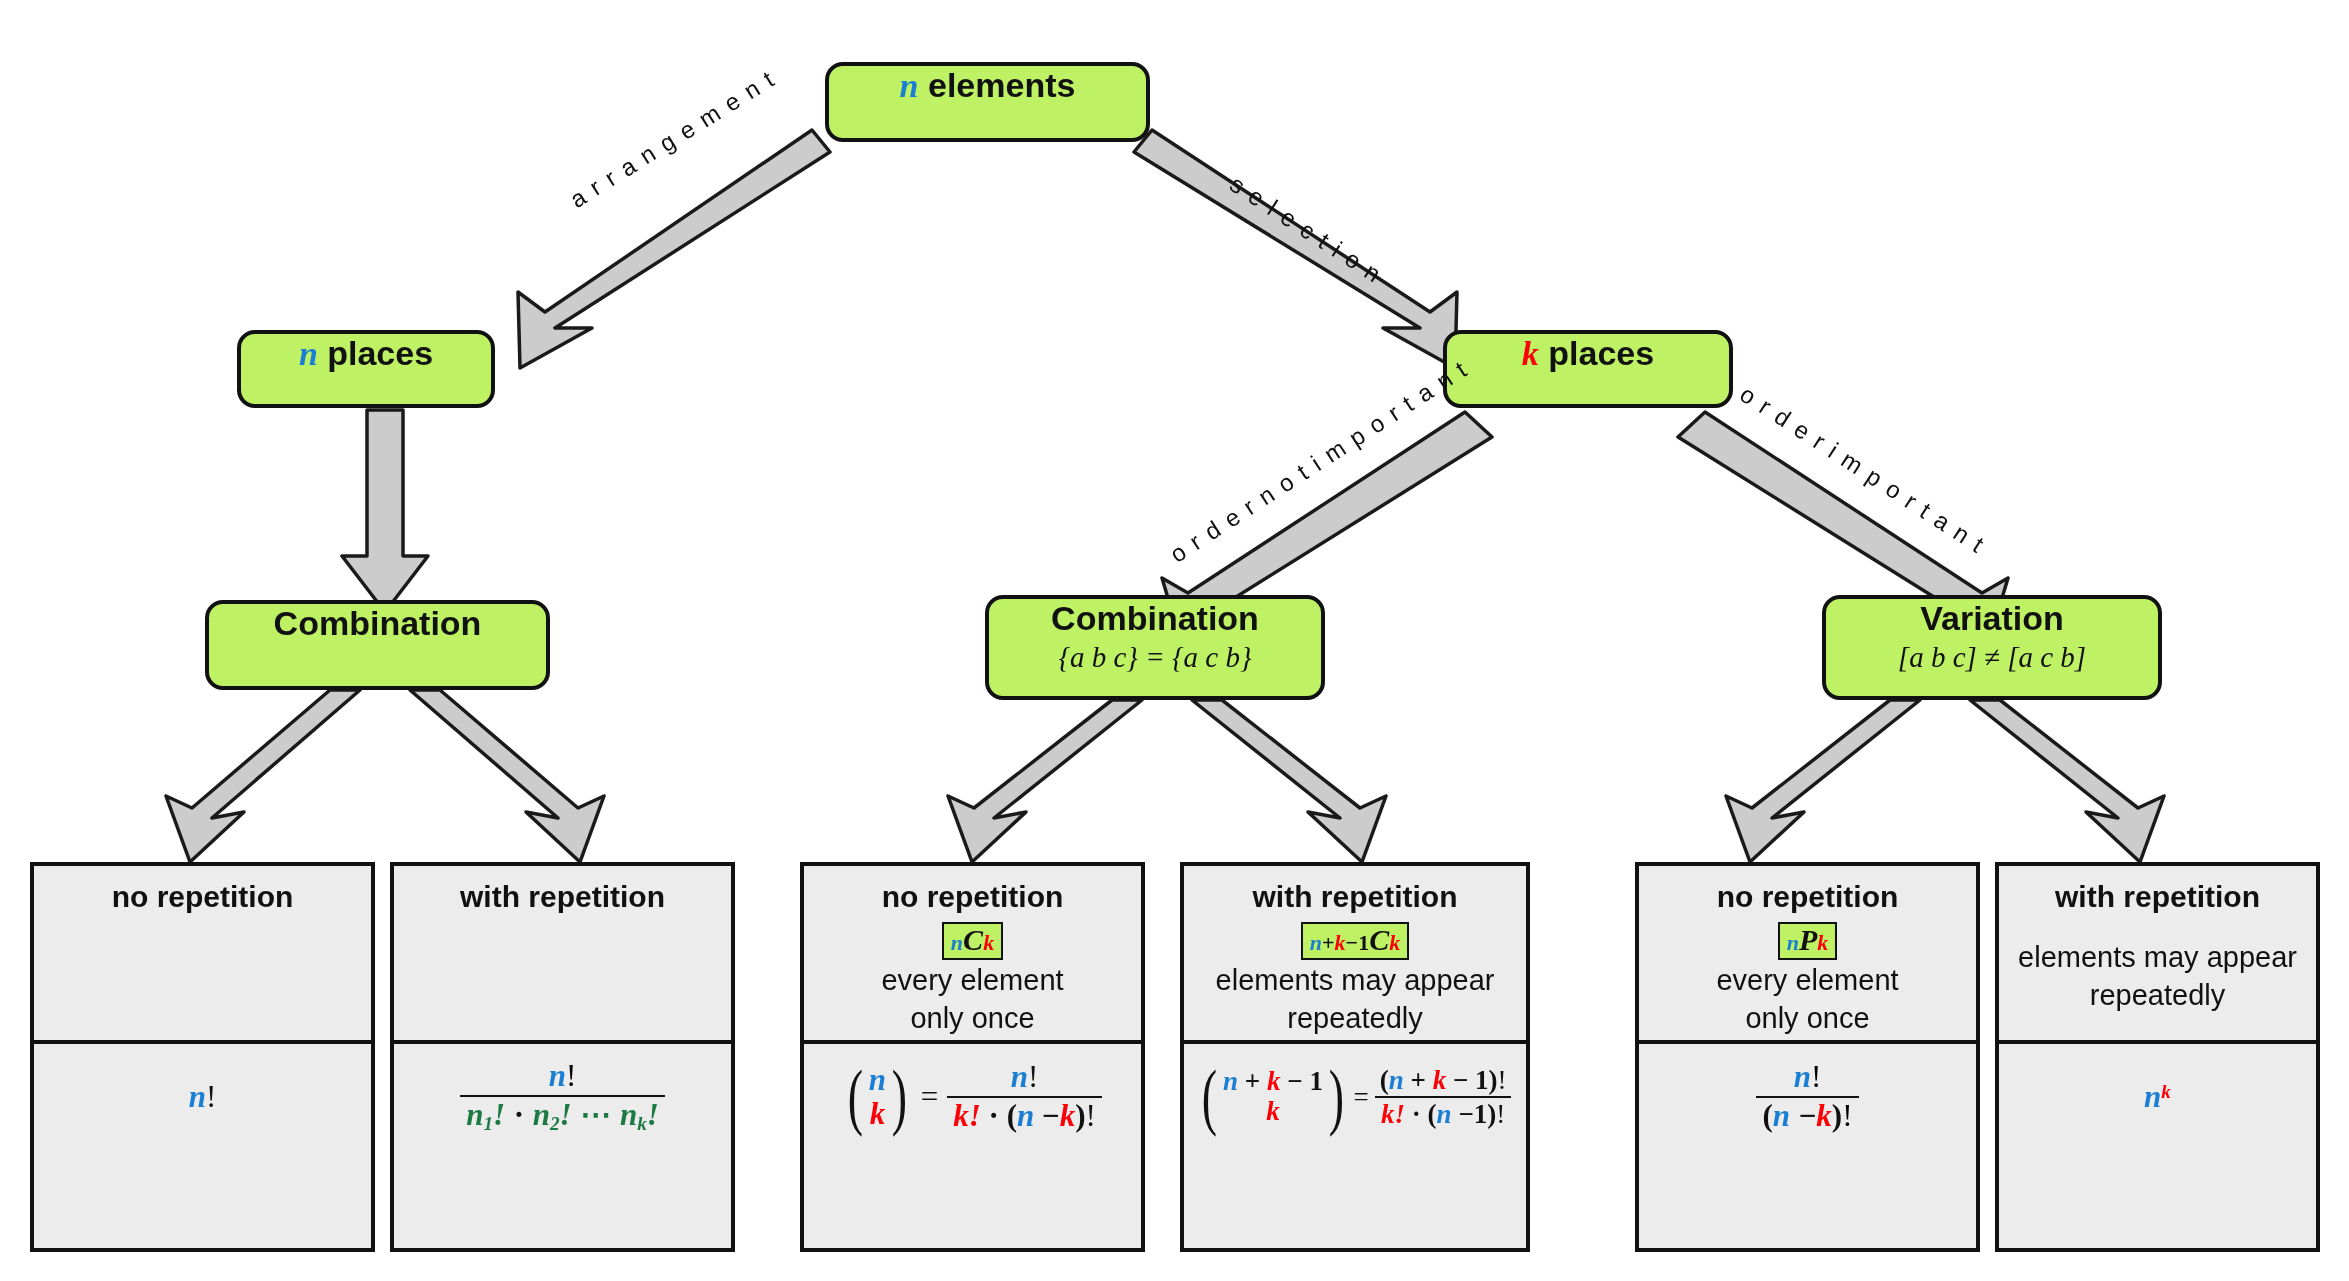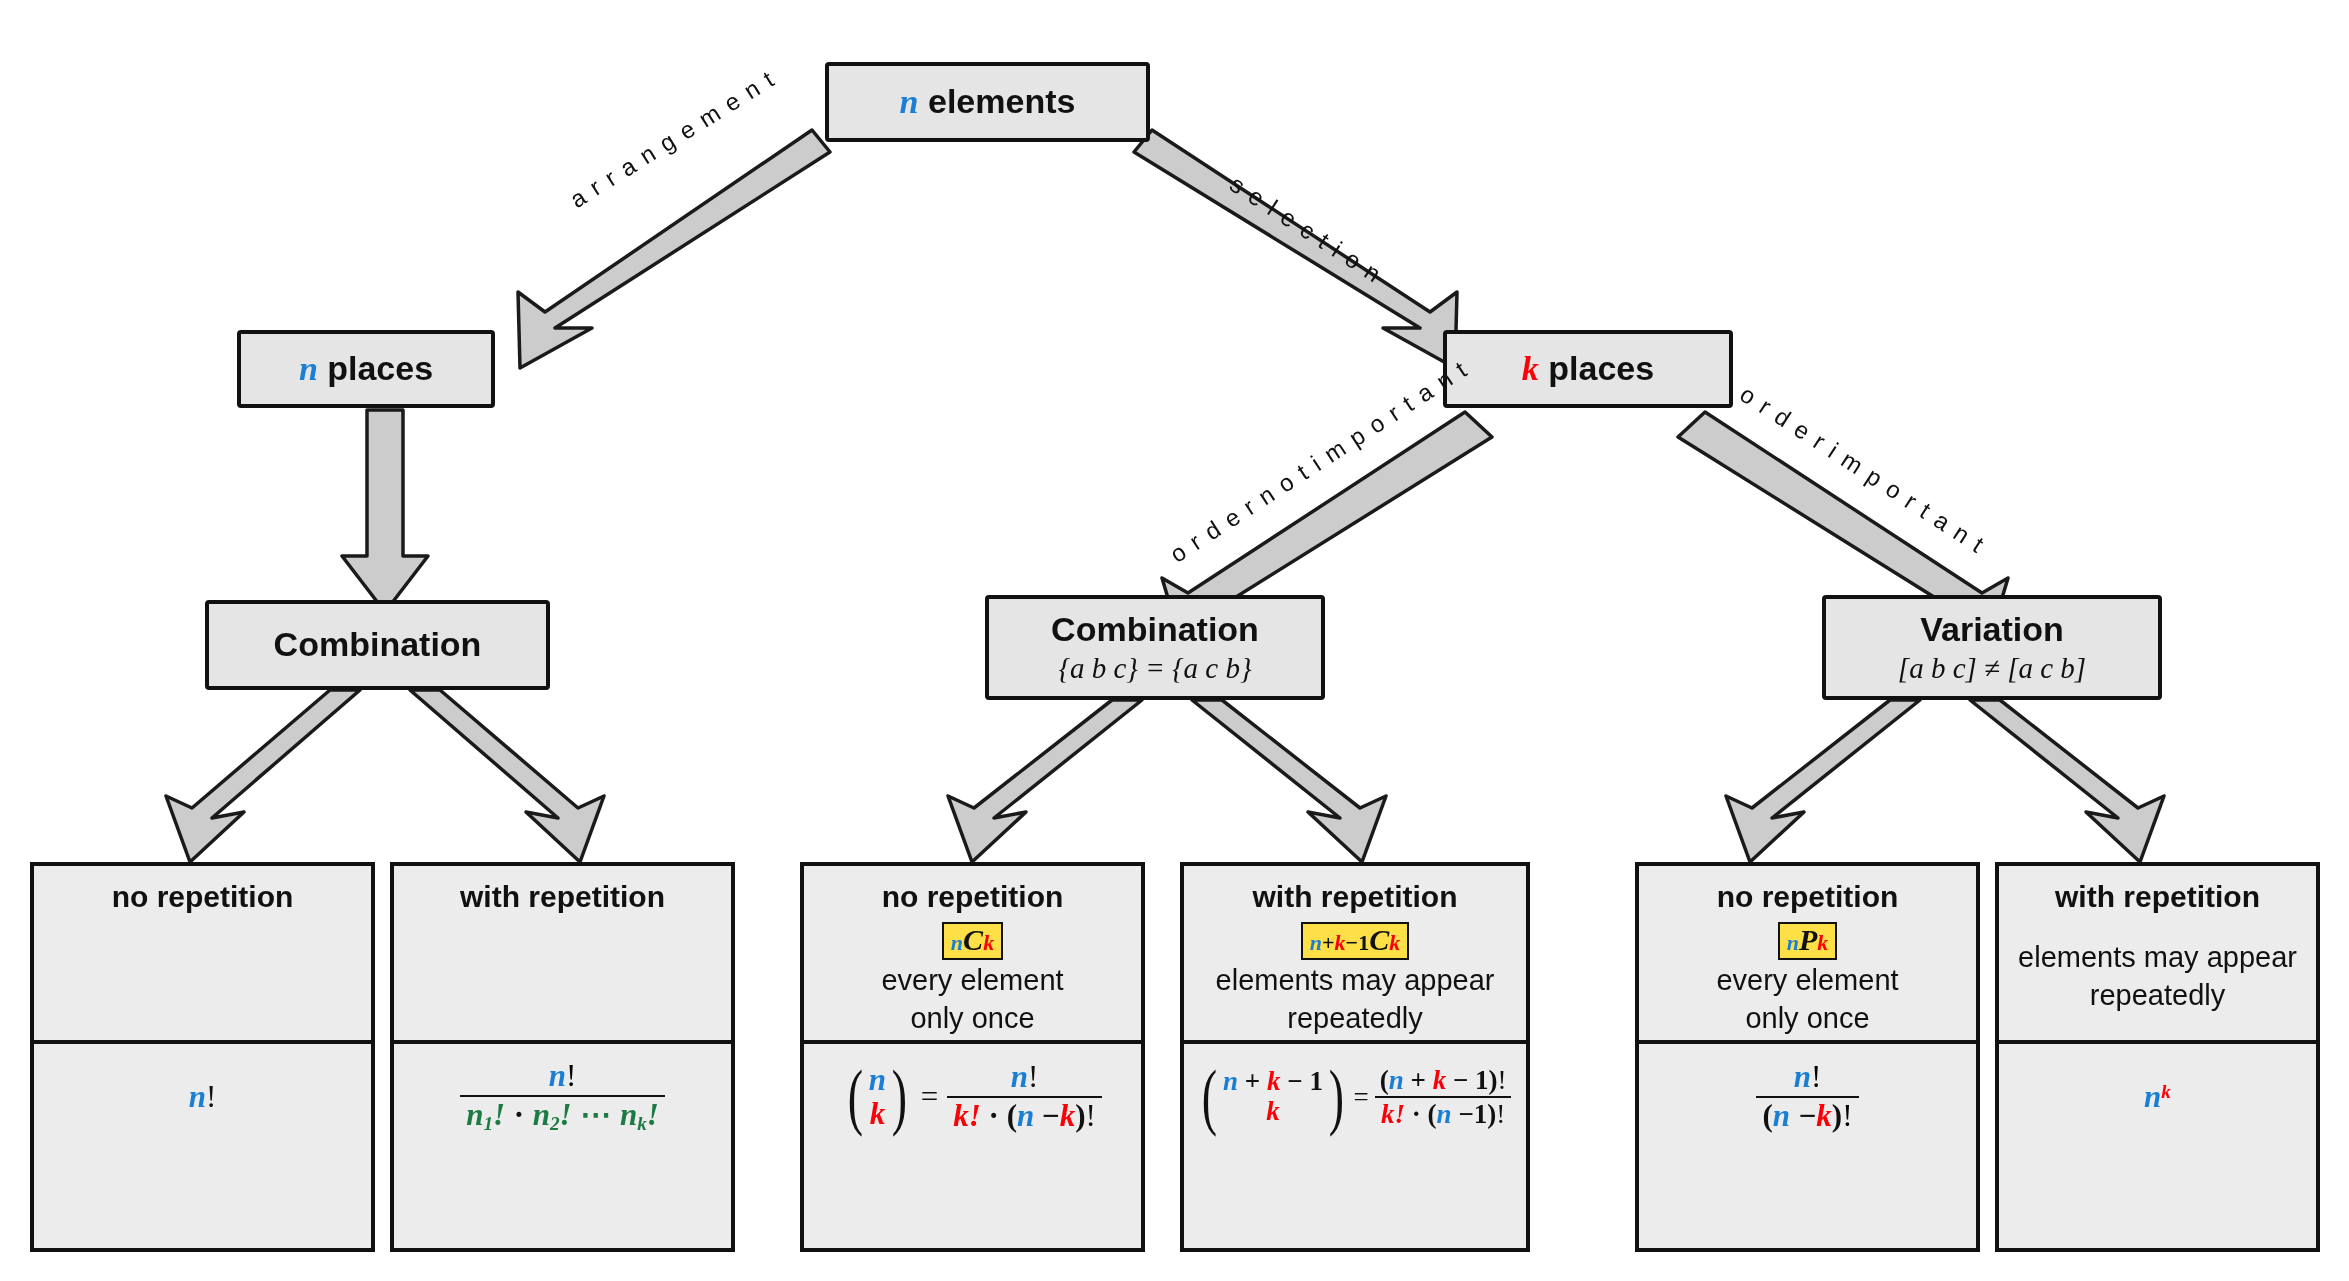--- a/index.html
+++ b/index.html
@@ -1,36 +1,36 @@
 <!DOCTYPE html>
 <html><head>
 <meta charset="utf-8">
 <style>
   html,body{margin:0;padding:0;background:#fff;}
   body{width:2349px;height:1281px;font-family:"Liberation Sans",sans-serif;overflow:hidden;}
   #stage{position:relative;width:2349px;height:1281px;background:#fff;}
 
-  .node{position:absolute;background:#e5e5e5;border:4px solid #111;border-radius:4px;
+  .node{position:absolute;background:#bef264;border:4px solid #111;border-radius:18px;
         box-sizing:border-box;display:flex;flex-direction:column;align-items:center;
-        justify-content:center;z-index:5;}
+        z-index:5;}
   .node .t1{font-size:34px;font-weight:bold;color:#111;line-height:1.15;white-space:nowrap;}
   .node .t2{font-size:29px;color:#111;font-family:"Liberation Serif",serif;font-style:italic;
             line-height:1.2;white-space:nowrap;margin-top:2px;}
 
   .blue{color:#1a7fd4;font-family:"Liberation Serif",serif;font-style:italic;font-weight:bold;}
   .red{color:#fb0007;font-family:"Liberation Serif",serif;font-style:italic;font-weight:bold;}
   .green{color:#1c7a43;font-family:"Liberation Serif",serif;font-style:italic;font-weight:bold;}
   .blk{color:#111;font-family:"Liberation Serif",serif;font-style:italic;font-weight:bold;}
 
   .leaf{position:absolute;background:#ececec;border:4px solid #111;box-sizing:border-box;
         display:flex;flex-direction:column;z-index:5;}
   .leaf .top{flex:0 0 178px;display:flex;flex-direction:column;align-items:center;
              box-sizing:border-box;padding-top:14px;border-bottom:4px solid #111;}
   .leaf .hd{font-size:30px;font-weight:bold;color:#111;white-space:nowrap;}
-  .leaf .badge{margin-top:8px;border:2px solid #111;background:#fde047;padding:1px 7px 3px 7px;
+  .leaf .badge{margin-top:8px;border:2px solid #111;background:#bef264;padding:1px 7px 3px 7px;
                display:inline-block;line-height:1;}
   .leaf .desc{flex:1;display:flex;flex-direction:column;align-items:center;justify-content:center;
               font-size:29px;color:#111;line-height:1.3;text-align:center;}
   .leaf .fx{flex:0 0 106px;display:flex;align-items:center;justify-content:center;}
 
   .sub{font-size:.62em;vertical-align:-0.28em;}
   .sup{font-size:.62em;vertical-align:0.48em;}
   .nobr{white-space:nowrap;}
 
   .frac{display:inline-flex;flex-direction:column;align-items:center;vertical-align:middle;

